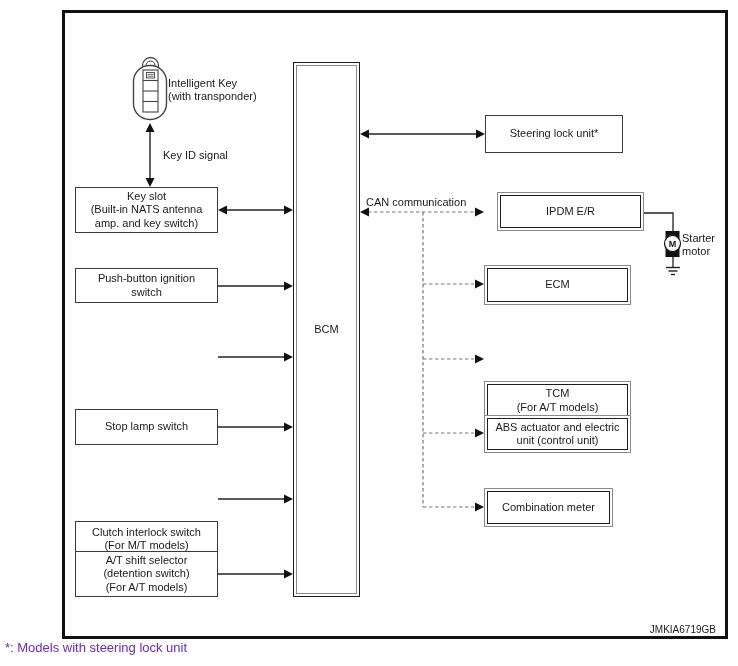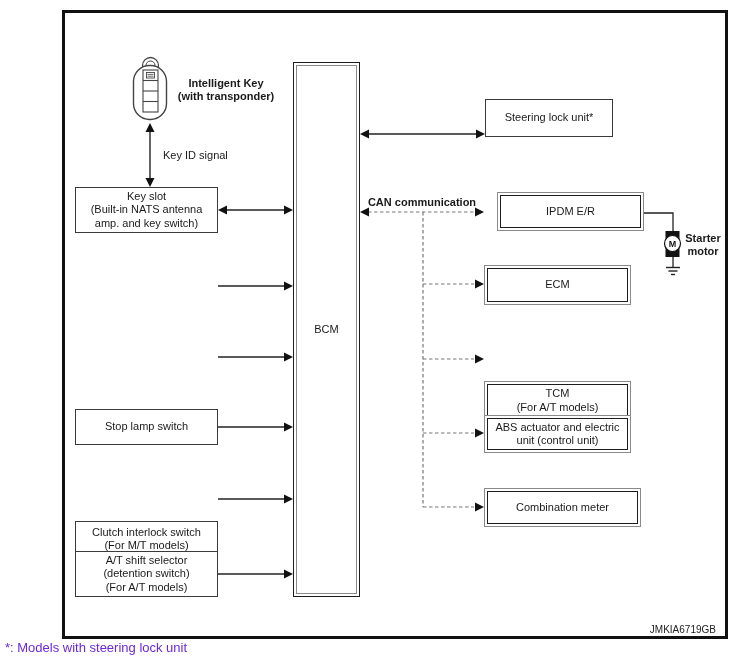--- a/index.html
+++ b/index.html
@@ -13,21 +13,21 @@
   .box{position:absolute;box-sizing:border-box;background:#fff;
     border:1.4px solid #3a3a3a;display:flex;align-items:center;justify-content:center;
     text-align:center;font-size:11px;line-height:1.22;white-space:pre-line;}
   .dbl{position:absolute;box-sizing:border-box;background:#fff;
     border:1px solid #8a8a8a;padding:2px;display:flex;}
   .dbl .inner{border:1px solid #1d1d1d;flex:1;display:flex;align-items:center;
     justify-content:center;text-align:center;font-size:11px;line-height:1.22;white-space:pre-line;}
   .dbl-rev{border-color:#1d1d1d;}
   .dbl-rev .inner{border-color:#8a8a8a;}
   .flabel{position:absolute;font-size:11px;line-height:1.18;white-space:pre-line;}
-  .center{text-align:center;font-weight:bold;}
+  .center{}
   .watermark{position:absolute;right:22px;top:624px;font-size:10px;color:#222;}
   .footnote{position:absolute;left:5px;top:640px;font-size:13px;color:#6d28d9;}
 </style>
 </head>
 <body>
 
 <div class="canvas">
 
   <div class="frame"></div>
 
@@ -129,45 +129,47 @@
   <div class="flabel center" style="left:168px;top:77px;width:116px;">Intelligent Key
 (with transponder)</div>
   <div class="flabel" style="left:163px;top:149px;">Key ID signal</div>
   <div class="flabel center" style="left:366px;top:196px;width:112px;">CAN communication</div>
   <div class="flabel center" style="left:682px;top:232px;width:42px;">Starter
 motor</div>
 
   <div class="box" style="left:75px;top:187px;width:143px;height:46px;">Key slot
 (Built-in NATS antenna
 amp. and key switch)</div>
+  <div class="box" style="left:75px;top:268px;width:143px;height:35px;">Push-button ignition
+switch</div>
   <div class="box" style="left:75px;top:409px;width:143px;height:36px;">Stop lamp switch</div>
   <div class="box" style="left:75px;top:481px;width:143px;height:36px;margin-top:40px;">Clutch interlock switch
 (For M/T models)</div>
   <div class="box" style="left:75px;top:551px;width:143px;height:46px;">A/T shift selector
 (detention switch)
 (For A/T models)</div>
 
   <div class="dbl dbl-rev" style="left:293px;top:62px;width:67px;height:535px;">
     <div class="inner">BCM</div>
   </div>
 
-  <div class="box" style="left:485px;top:99px;width:128px;height:38px;">Steering lock unit*</div>
+  <div class="box" style="left:485px;top:115px;width:138px;height:38px;">Steering lock unit*</div>
   <div class="dbl" style="left:497px;top:192px;width:147px;height:39px;">
     <div class="inner">IPDM E/R</div>
   </div>
   <div class="dbl" style="left:484px;top:265px;width:147px;height:40px;">
     <div class="inner">ECM</div>
   </div>
   <div class="dbl" style="left:484px;top:340px;width:147px;height:39px;margin-top:41px;">
     <div class="inner">TCM
 (For A/T models)</div>
   </div>
   <div class="dbl" style="left:484px;top:415px;width:147px;height:38px;">
     <div class="inner">ABS actuator and electric
 unit (control unit)</div>
   </div>
-  <div class="dbl" style="left:484px;top:488px;width:157px;height:39px;justify-content:center;">
+  <div class="dbl" style="left:484px;top:488px;width:129px;height:39px;justify-content:center;">
     <div class="inner">Combination meter</div>
   </div>
 
   <div class="watermark">JMKIA6719GB</div>
   <div class="footnote">*: Models with steering lock unit</div>
 </div>
 
 </body></html>

